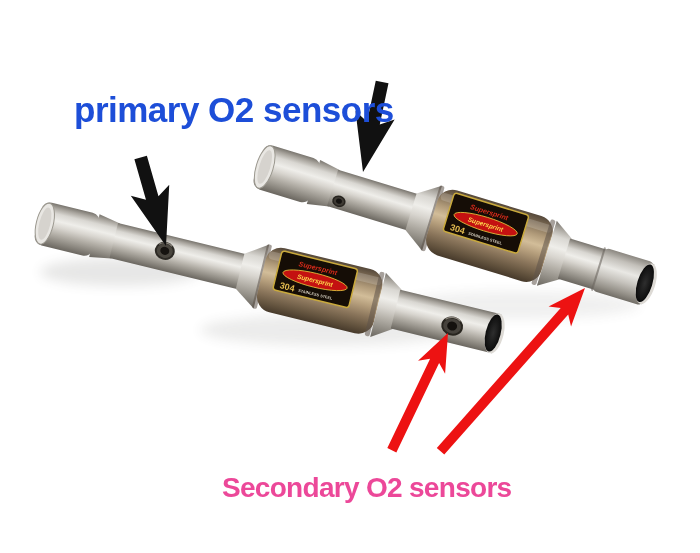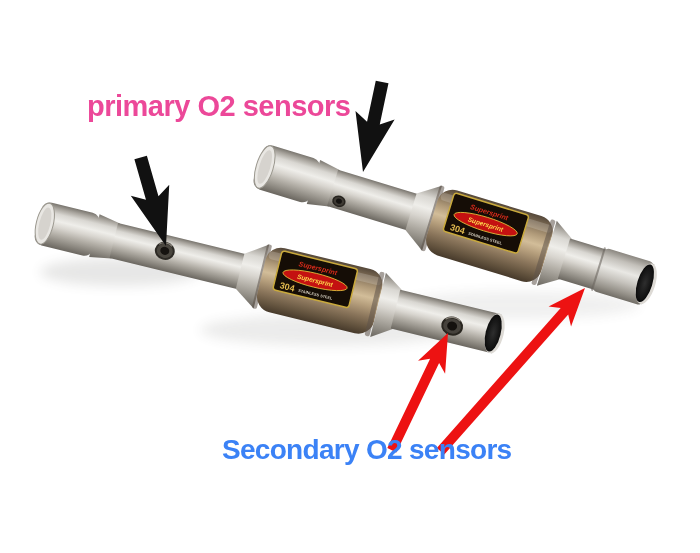--- a/index.html
+++ b/index.html
@@ -2,22 +2,22 @@
 <html><head>
 <meta charset="utf-8">
 <style>
   html,body{margin:0;padding:0;background:#fff;}
   .stage{
     position:relative;width:700px;height:553px;background:#ffffff;
     overflow:hidden;font-family:"Liberation Sans",sans-serif;
   }
   .stage svg{position:absolute;left:0;top:0;}
   .annotation{position:absolute;font-weight:700;white-space:nowrap;}
-  .annotation.primary{left:74px;top:90px;font-size:29px;letter-spacing:-0.5px;color:#ec4899;margin-left:13px;}
-  .annotation.secondary{left:222px;top:434px;font-size:28px;letter-spacing:-0.7px;color:#3b82f6;}
+  .annotation.primary{left:74px;top:90px;font-size:35px;letter-spacing:-0.5px;color:#1d4ed8;}
+  .annotation.secondary{left:222px;top:472px;font-size:28px;letter-spacing:-0.7px;color:#ec4899;}
   .lbl-brand-top{font:italic 700 7px "Liberation Sans",sans-serif;fill:#d92b1b;}
   .lbl-brand-band{font:italic 700 6.5px "Liberation Sans",sans-serif;fill:#ffd84d;}
   .lbl-code{font:700 9px "Liberation Sans",sans-serif;fill:#e0b94f;}
   .lbl-material{font:700 3.9px "Liberation Sans",sans-serif;fill:#d9d3c4;}
 </style>
 </head>
 <body>
 
 <div class="stage">
 

